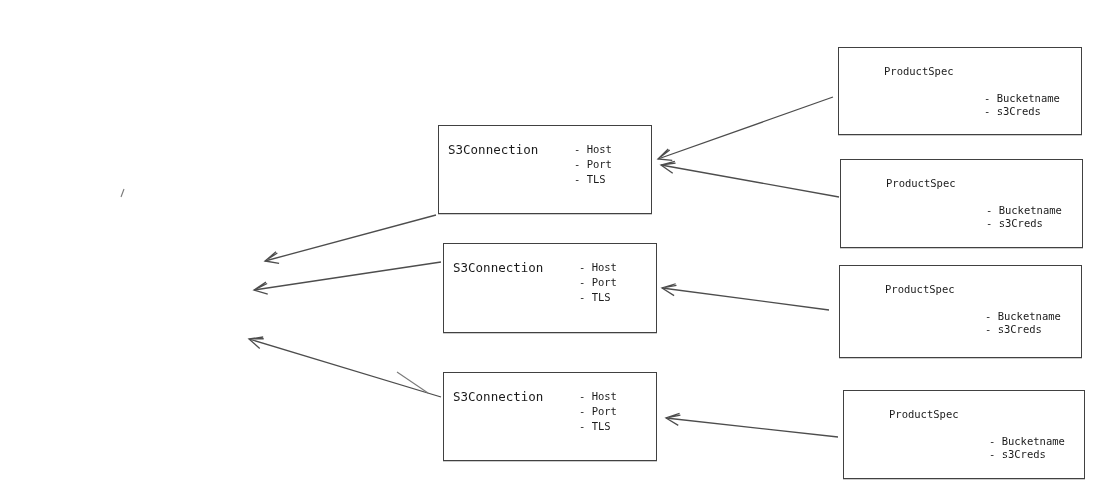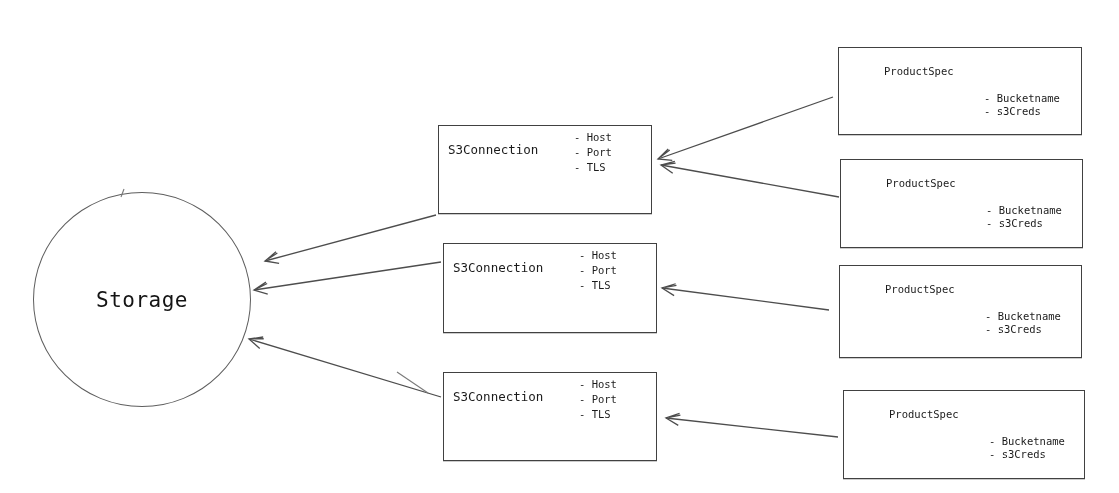--- a/index.html
+++ b/index.html
@@ -32,21 +32,21 @@
     justify-content: center;
   }
   .circle-label {
     font-size: 21px;
     letter-spacing: 0.5px;
     color: #141414;
   }
   .node-title { position: absolute; white-space: nowrap; }
   .attrs { position: absolute; white-space: nowrap; }
   .s3c .node-title { left: 9px; top: 8px; font-size: 12.5px; margin-top: 8px; }
-  .s3c .attrs { left: 135px; top: 4px; font-size: 10.5px; line-height: 15px; }
+  .s3c .attrs { left: 135px; top: 16px; font-size: 10.5px; line-height: 15px; }
   .ps .node-title { left: 20px; top: 17px; font-size: 10.5px; margin-left: 25px; }
   .ps .attrs { left: 145px; top: 44px; font-size: 10.5px; line-height: 12.5px; }
 
   
   #s3c-1 { left: 438px; top: 125px; width: 214px; height: 89px; }
   #s3c-2 { left: 443px; top: 243px; width: 214px; height: 90px; }
   #s3c-3 { left: 443px; top: 372px; width: 214px; height: 89px; }
   #ps-1  { left: 838px; top: 47px;  width: 244px; height: 88px; }
   #ps-2  { left: 840px; top: 159px; width: 243px; height: 89px; }
   #ps-3  { left: 839px; top: 265px; width: 243px; height: 93px; }
@@ -59,23 +59,20 @@
     pointer-events: none;
   }
   #edges-svg line { stroke: #4d4d4d; stroke-width: 1.3; }
   .sketch { stroke: #7a7a7a !important; stroke-width: 1.1 !important; }
 </style>
 </head>
 <body>
 
 <div id="canvas">
 
-  <div class="circle-node" id="storage-node">
-    <span class="circle-label">Storage</span>
-  </div>
 
   <div class="node s3c" id="s3c-1">
     <div class="node-title">S3Connection</div>
     <div class="attrs">
       <div>- Host</div>
       <div>- Port</div>
       <div>- TLS</div>
     </div>
   </div>
 

